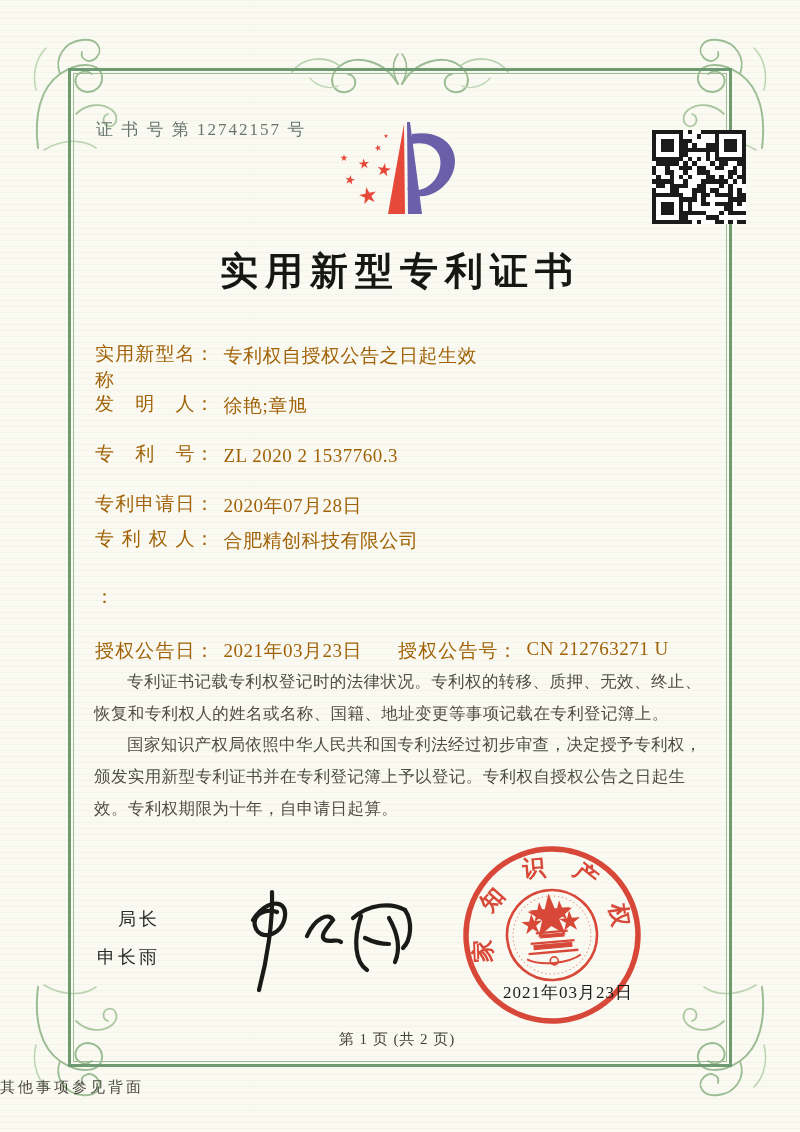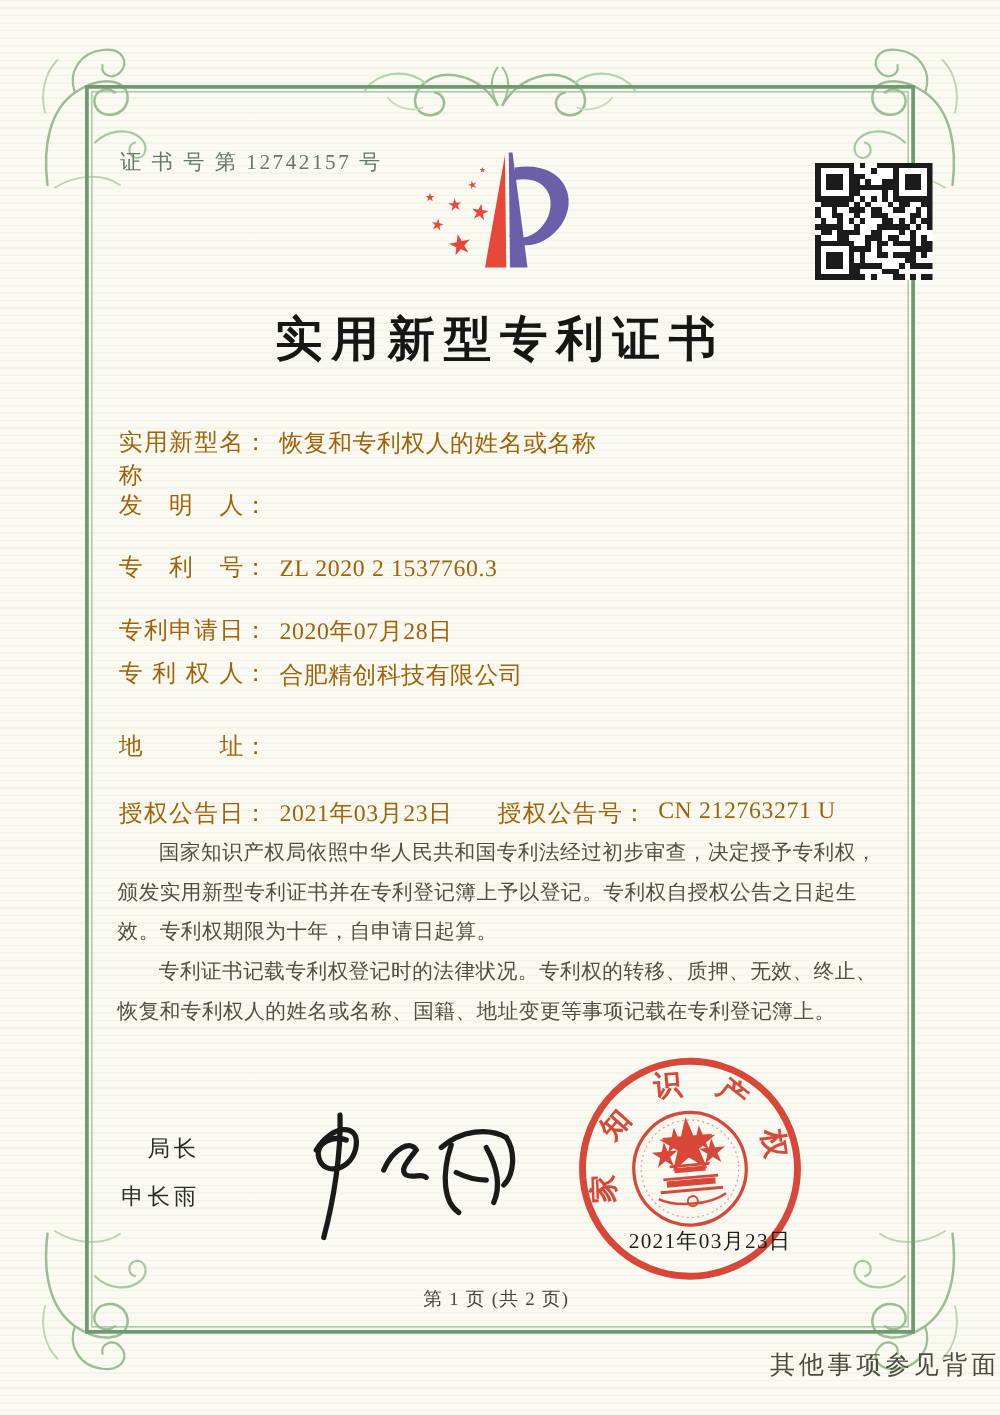--- a/index.html
+++ b/index.html
@@ -48,22 +48,22 @@
   }
   .seal-date{
     position:absolute;left:468px;top:981px;width:200px;
     font-size:17px;color:#1c1c1a;letter-spacing:1px;text-align:center;
   }
   .page-footer{
     position:absolute;left:68px;top:1030px;width:658px;text-align:center;
     font-size:15px;color:#45453d;letter-spacing:1px;
   }
   .back-note{
-    position:absolute;left:0;top:1078px;width:800px;text-align:right;
-    font-size:20px;color:#4a4a40;letter-spacing:3px;
+    position:absolute;left:0;top:1078px;width:800px;text-align:left;
+    font-size:15px;color:#4a4a40;letter-spacing:3px;
   }
   svg{display:block;}
   .orn{position:absolute;pointer-events:none;}
 </style>
 </head>
 <body>
 
 <svg width="0" height="0" style="position:absolute" aria-hidden="true">
   <defs>
     <polygon id="star" points="0,-1 -0.225,-0.309 -0.951,-0.309 -0.363,0.118 -0.588,0.809 0,0.382 0.588,0.809 0.363,0.118 0.951,-0.309 0.225,-0.309"></polygon>
@@ -291,57 +291,57 @@
         <rect x="20" y="20" width="1" height="1"></rect>
       </g>
   </svg>
 </div>
 
 <div class="title">实用新型专利证书</div>
 
 <div class="frow" style="top:341px">
   <span class="flabel">实用新型名称</span>
     <span class="fcolon">：</span>
-  <span class="fvalue">恢复和专利权人的姓名或名称</span>
+  <span class="fvalue">专利权自授权公告之日起生效</span>
 </div>
 <div class="frow" style="top:391px">
   <span class="flabel">发明人</span>
     <span class="fcolon">：</span>
+  <span class="fvalue">徐艳;章旭</span>
 </div>
 <div class="frow" style="top:441px">
   <span class="flabel">专利号</span>
     <span class="fcolon">：</span>
   <span class="fvalue">ZL 2020 2 1537760.3</span>
 </div>
 <div class="frow" style="top:491px">
   <span class="flabel">专利申请日</span>
     <span class="fcolon">：</span>
   <span class="fvalue">2020年07月28日</span>
 </div>
 <div class="frow" style="top:526px">
   <span class="flabel">专利权人</span>
     <span class="fcolon">：</span>
   <span class="fvalue">合肥精创科技有限公司</span>
 </div>
 <div class="frow" style="top:584px">
-  <span class="flabel">地址</span>
     <span class="fcolon">：</span>
 </div>
 <div class="frow" style="top:638px">
   <span class="flabel">授权公告日</span>
     <span class="fcolon">：</span>
   <span class="gval">2021年03月23日</span>
   <span class="flabel" style="">授权公告号</span>
     <span class="fcolon">：</span>
   <span>CN 212763271 U</span>
 </div>
 
 <div class="paras">
+  <p>专利证书记载专利权登记时的法律状况。专利权的转移、质押、无效、终止、恢复和专利权人的姓名或名称、国籍、地址变更等事项记载在专利登记簿上。</p>
   <p>国家知识产权局依照中华人民共和国专利法经过初步审查，决定授予专利权，颁发实用新型专利证书并在专利登记簿上予以登记。专利权自授权公告之日起生效。专利权期限为十年，自申请日起算。</p>
-  <p>专利证书记载专利权登记时的法律状况。专利权的转移、质押、无效、终止、恢复和专利权人的姓名或名称、国籍、地址变更等事项记载在专利登记簿上。</p>
 </div>
 
 <div class="signer">
   <div>局长</div>
   <div>申长雨</div>
 </div>
 
 <svg class="abs" style="left:215px;top:878px" width="210" height="125" viewBox="0 0 210 125">
   <g fill="none" stroke="#1a1a18" stroke-width="4.2" stroke-linecap="round">
     <path d="M38,42 C50,22 72,20 70,38 C68,58 44,64 40,48 C37,36 52,30 62,34"></path>

